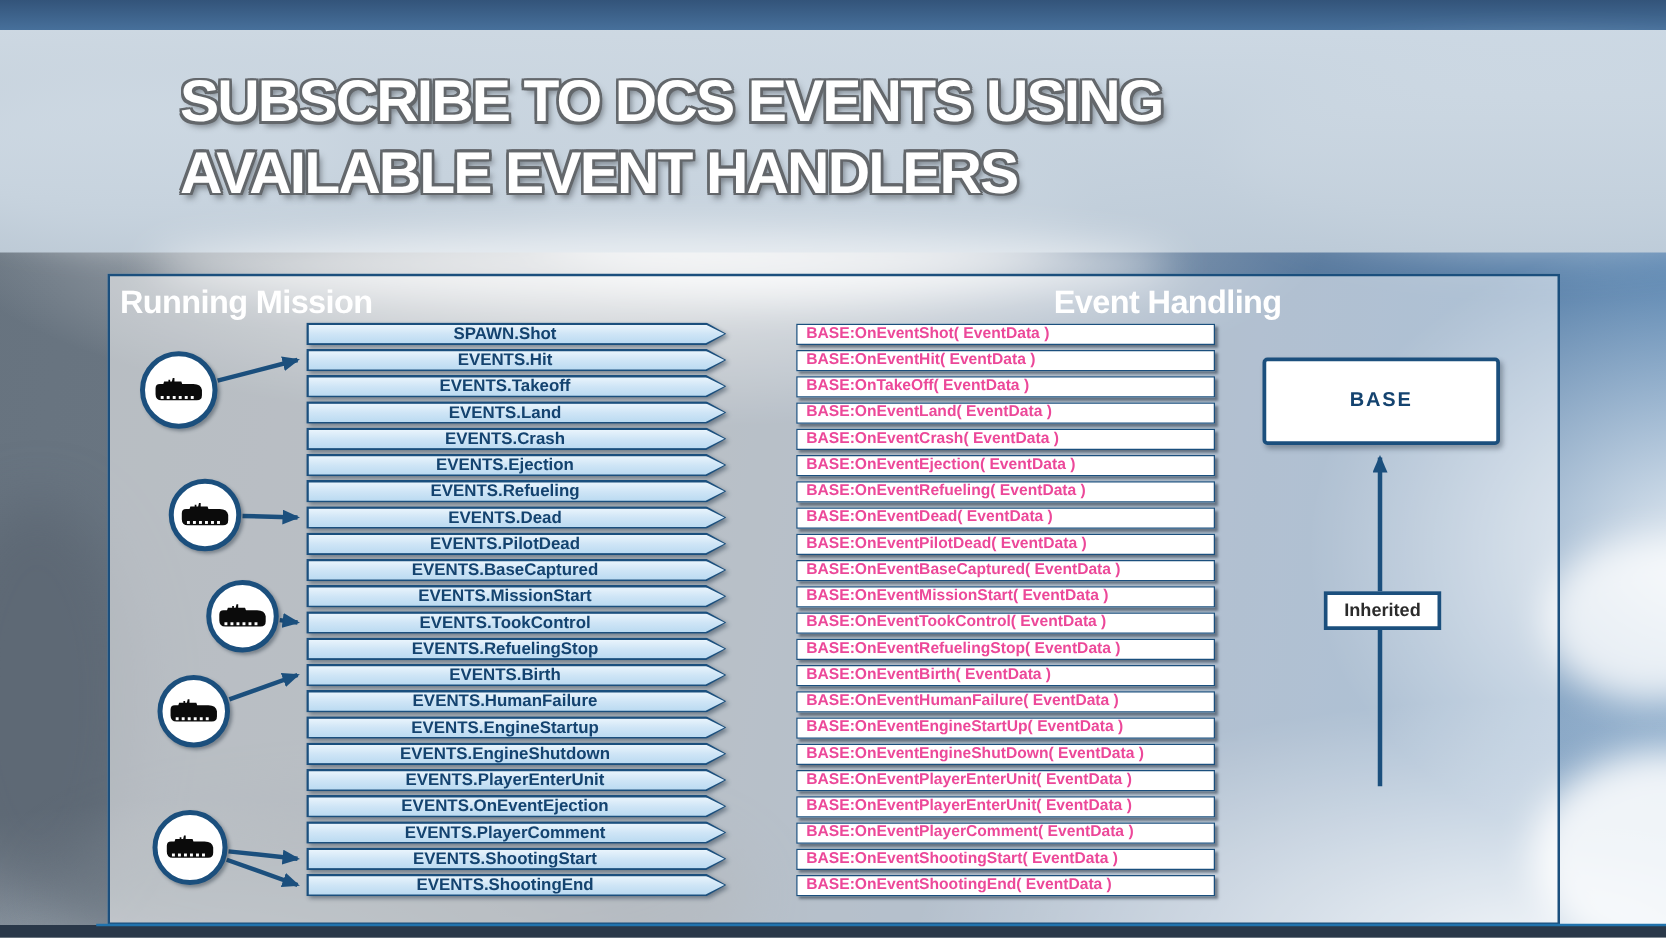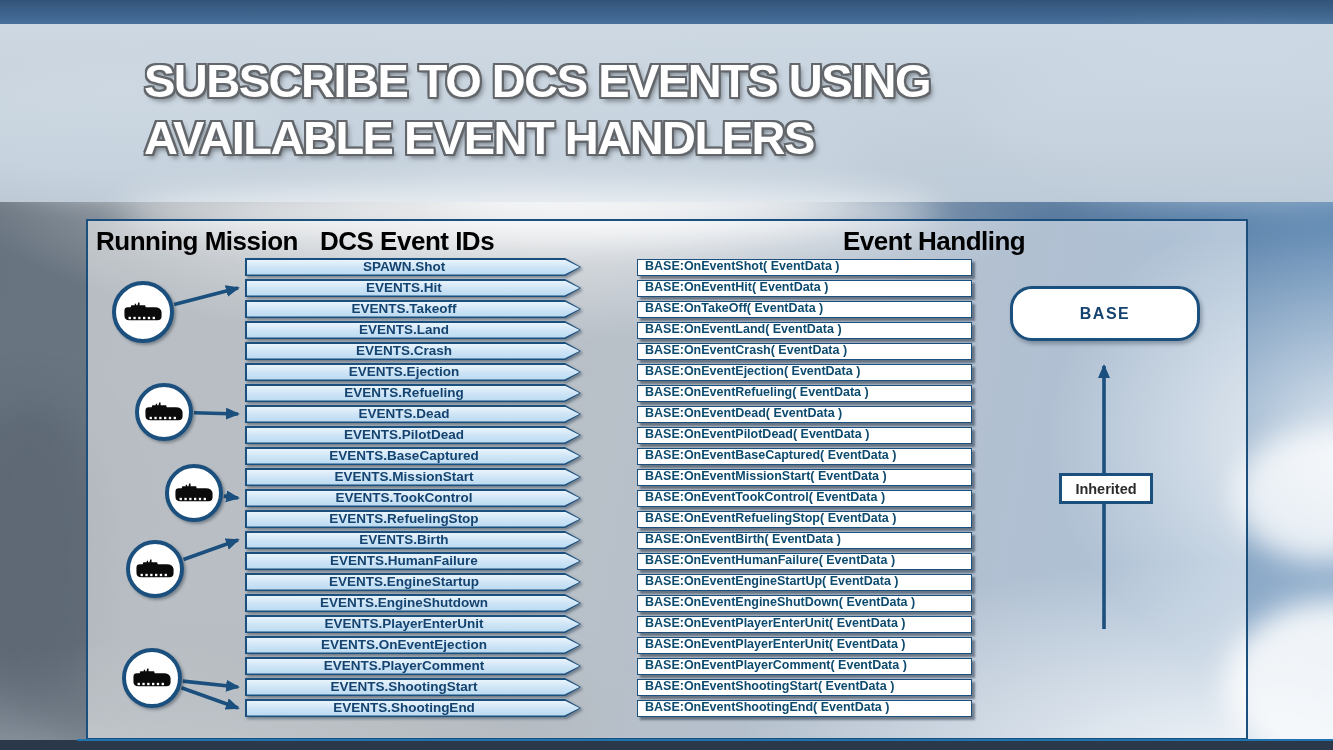--- a/index.html
+++ b/index.html
@@ -25,47 +25,47 @@
   
   .title{position:absolute;left:144px;top:52px;z-index:2;color:#fff;
          font-size:47px;line-height:57px;font-weight:800;letter-spacing:-1.5px;
          text-shadow:-2px -2px 0 #63676b,2px -2px 0 #63676b,-2px 2px 0 #63676b,2px 2px 0 #63676b,
                      -2px 0 0 #63676b,2px 0 0 #63676b,0 -2px 0 #63676b,0 2px 0 #63676b,
                      3px 4px 5px rgba(50,55,60,.55);}
 
   
   .panel{position:absolute;left:86px;top:219px;width:1162px;height:521px;box-sizing:border-box;
          border:2px solid #1b4f7d;background:rgba(255,255,255,.53);z-index:2;}
-  .col-header{position:absolute;font-size:26px;font-weight:bold;color:#000000;z-index:3;
+  .col-header{position:absolute;font-size:26px;font-weight:bold;color:#ffffff;z-index:3;
               letter-spacing:-0.5px;white-space:nowrap;}
 
   
   .event-box{position:absolute;left:245px;width:336px;height:18px;z-index:3;
              filter:drop-shadow(2px 2px 1.5px rgba(20,40,60,.45));}
   .shape-outer{position:absolute;inset:0;background:#1b4f7d;
       clip-path:polygon(0 0,calc(100% - 16px) 0,100% 50%,calc(100% - 16px) 100%,0 100%);}
   .shape-inner{position:absolute;inset:1.5px;
       background:linear-gradient(180deg,#e9f4fc 0%,#cfe5f6 48%,#badaf1 100%);
       clip-path:polygon(0 0,calc(100% - 15px) 0,100% 50%,calc(100% - 15px) 100%,0 100%);}
   .event-box .label{position:absolute;inset:0 18px 0 0;text-align:center;
       font-size:13.5px;font-weight:bold;color:#14436f;line-height:18px;white-space:nowrap;}
 
   .handler-box{position:absolute;left:637px;width:335px;height:17px;box-sizing:border-box;z-index:3;
       background:#fff;border:1.8px solid #1b4f7d;box-shadow:2.5px 2.5px 2px rgba(25,40,55,.5);}
-  .handler-box .label{font-size:12.5px;font-weight:bold;color:#0c4a6e;line-height:13px;
+  .handler-box .label{font-size:12.5px;font-weight:bold;color:#ec4899;line-height:13px;
       padding-left:7px;white-space:nowrap;}
 
   
   .unit-circle{position:absolute;border-radius:50%;background:#fff;border:4px solid #1b4f7d;
       box-sizing:border-box;display:flex;align-items:center;justify-content:center;z-index:5;
       box-shadow:2px 2px 3px rgba(25,40,55,.4);}
 
   
-  .base-box{position:absolute;left:1010px;top:286px;width:190px;height:55px;box-sizing:border-box;
-      background:#fff;border:3px solid #1b4f7d;border-radius:22px;display:flex;align-items:center;
+  .base-box{position:absolute;left:1010px;top:286px;width:190px;height:70px;box-sizing:border-box;
+      background:#fff;border:3px solid #1b4f7d;border-radius:4px;display:flex;align-items:center;
       justify-content:center;font-size:16px;font-weight:bold;color:#14436f;letter-spacing:1.5px;
       z-index:5;box-shadow:2px 3px 4px rgba(25,40,55,.35);}
   .inherited-label{position:absolute;left:1059px;top:473px;width:94px;height:31px;box-sizing:border-box;
       background:#fff;border:3px solid #1b4f7d;display:flex;align-items:center;justify-content:center;
       font-size:14.5px;font-weight:bold;color:#2b2b2b;z-index:6;}
   .other-box{position:absolute;left:1012px;top:629px;width:186px;height:72px;box-sizing:border-box;
       background:#fff;border:3px solid #1b4f7d;border-radius:10px;display:flex;flex-direction:column;
       align-items:center;justify-content:center;font-size:15px;font-weight:bold;color:#14436f;
       line-height:22px;z-index:5;box-shadow:2px 3px 4px rgba(25,40,55,.35);white-space:nowrap;}
 
@@ -88,21 +88,20 @@
   <div class="cloud" style="left:40px;top:640px;width:560px;height:150px;background:rgba(95,105,117,.55);filter:blur(22px);"></div>
   <div class="cloud" style="left:-50px;top:400px;width:160px;height:320px;background:rgba(84,94,106,.5);filter:blur(22px);"></div>
 
   <div class="title">
     <div>SUBSCRIBE TO DCS EVENTS USING</div>
     <div>AVAILABLE EVENT HANDLERS</div>
   </div>
 
   <div class="panel"></div>
   <div class="col-header" style="left:96px;top:226px;">Running Mission</div>
-  <div class="col-header" style="left:320px;top:226px;">DCS Event IDs</div>
   <div class="col-header" style="left:843px;top:226px;">Event Handling</div>
 
   <div id="rows">
       <div class="event-box" style="top:258px">
        <div class="shape-outer"></div>
        <div class="shape-inner"></div>
        <div class="label">SPAWN.Shot</div>
      </div>
      <div class="handler-box" style="top:259px">
        <div class="label">BASE:OnEventShot( EventData )</div>

